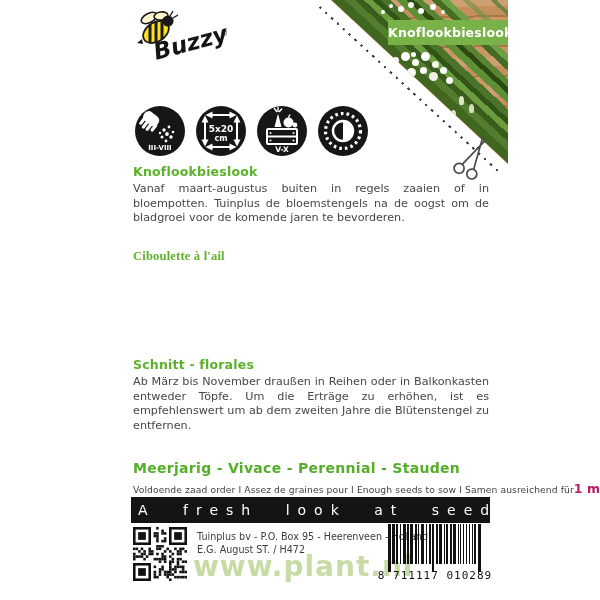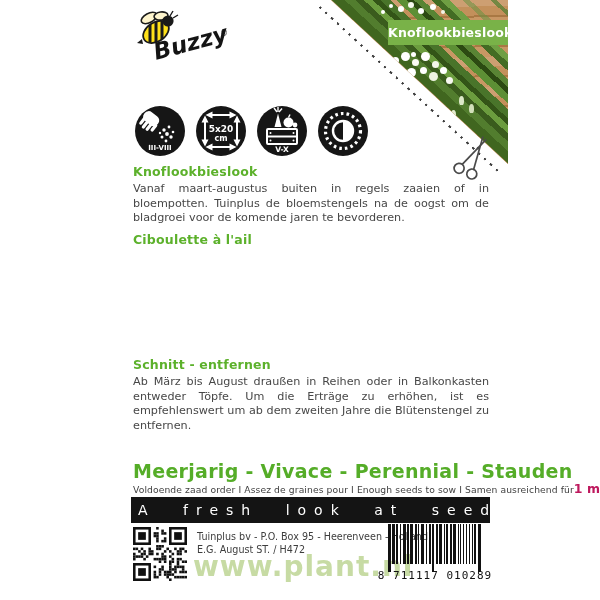--- a/index.html
+++ b/index.html
@@ -50,23 +50,23 @@
     background:repeating-linear-gradient(90deg,#3c3c3c 0 2.4px,rgba(0,0,0,0) 2.4px 8px);
   }
   .scissors{position:absolute;left:448px;top:134px;width:46px;height:46px;transform:rotate(-6deg);}
   
   .icons{position:absolute;left:135px;top:106px;display:flex;gap:11px;}
   .icon-circle{width:50px;height:50px;}
   
   .section{position:absolute;left:133px;width:356px;}
   .section h3{margin:0 0 3px 0;font-size:12.5px;font-weight:bold;color:#5cb12b;letter-spacing:.2px;}
   .section p{margin:0;font-size:11.2px;line-height:14.7px;text-align:justify;color:#474747;}
-  .s1{top:164px;} .s2{top:232px;} .s3{top:303px;} .s4{top:357px;}
-  
-  .perennial{position:absolute;left:133px;top:460px;font-size:19px;font-weight:bold;color:#55ad28;letter-spacing:.3px;}
+  .s1{top:164px;} .s2{top:249px;font-family:Liberation Serif, serif;} .s3{top:303px;} .s4{top:357px;}
+  
+  .perennial{position:absolute;left:133px;top:460px;font-size:14px;font-weight:bold;color:#55ad28;letter-spacing:.3px;}
   .seedsline{position:absolute;left:133px;top:481px;width:356px;display:flex;justify-content:space-between;align-items:baseline;}
   .seedsline .txt{font-size:9.2px;color:#3f3f3f;letter-spacing:.1px;white-space:nowrap;}
   .seedsline .area{font-size:12.5px;font-weight:bold;color:#be185d;white-space:nowrap;}
   
   .tagline{
     position:absolute;left:131px;top:497px;width:359px;height:26px;background:#141414;
     color:#fff;font-size:14px;line-height:26px;letter-spacing:8px;word-spacing:15px;
     padding-left:7px;box-sizing:border-box;white-space:nowrap;overflow:hidden;
   }
   
@@ -201,22 +201,22 @@
   </div>
 
   <div class="section s1">
     <h3>Knoflookbieslook</h3>
     <p>Vanaf maart-augustus buiten in regels zaaien of in bloempotten. Tuinplus de bloemstengels na de oogst om de bladgroei voor de komende jaren te bevorderen.</p>
   </div>
   <div class="section s2">
     <h3>Ciboulette à l'ail</h3>
   </div>
   <div class="section s4">
-    <h3>Schnitt - entfernen</h3>
-    <p>Ab März bis August draußen in Reihen oder in Balkonkasten entweder Töpfe. Um die Erträge zu erhöhen, ist es empfehlenswert um ab dem zweiten Jahre die Blütenstengel zu entfernen.</p>
+    <h3>Schnitt - florales</h3>
+    <p>Ab März bis November draußen in Reihen oder in Balkonkasten entweder Töpfe. Um die Erträge zu erhöhen, ist es empfehlenswert um ab dem zweiten Jahre die Blütenstengel zu entfernen.</p>
   </div>
 
   <div class="perennial">Meerjarig - Vivace - Perennial - Stauden</div>
   <div class="seedsline">
     <span class="txt">Voldoende zaad order I Assez de graines pour I Enough seeds to sow I Samen ausreichend für</span>
     <span class="area">1 m²</span>
   </div>
 
   <div class="tagline">A fresh look at seeds</div>
 

